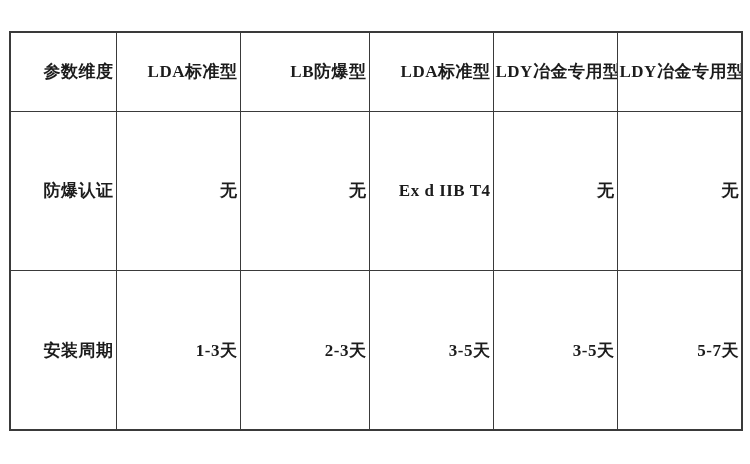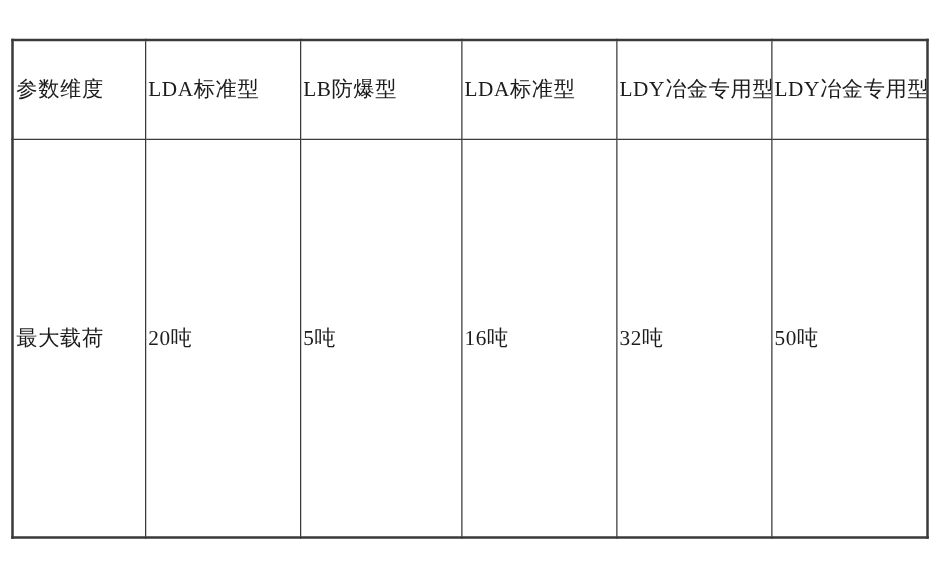--- a/index.html
+++ b/index.html
@@ -22,23 +22,23 @@
     width: 732px;
     height: 400px;
     border-collapse: collapse;
     table-layout: fixed;
     border: 2px solid #3a3a3a;
     background: #ffffff;
   }
   .spec-table th,
   .spec-table td {
     border: 1px solid #3a3a3a;
-    text-align: left;
+    text-align: right;
     vertical-align: middle;
-    font-weight: normal;
+    font-weight: bold;
     font-size: 17px;
     padding: 0 2px;
     letter-spacing: 0.5px;
     overflow: hidden;
     white-space: nowrap;
     margin-left: 36px;
   }
   .spec-table tr.header-row { height: 79px; }
   .spec-table tr.body-row   { height: 80px; }
   .spec-table td.temp-cell  { font-size: 15px; letter-spacing: 0; }
@@ -60,21 +60,29 @@
       <th>参数维度</th>
       <th>LDA标准型</th>
       <th>LB防爆型</th>
       <th>LDA标准型</th>
       <th>LDY冶金专用型</th>
       <th>LDY冶金专用型</th>
     </tr>
   </thead>
   <tbody>
     <tr class="body-row">
-      <td>最大载荷</td>
-      <td>20吨</td>
-      <td>5吨</td>
-      <td>16吨</td>
-      <td>32吨</td>
-      <td>50吨</td>
+      <td>防爆认证</td>
+      <td>无</td>
+      <td>无</td>
+      <td>Ex d IIB T4</td>
+      <td>无</td>
+      <td>无</td>
+    </tr>
+    <tr class="body-row">
+      <td>安装周期</td>
+      <td>1-3天</td>
+      <td>2-3天</td>
+      <td>3-5天</td>
+      <td>3-5天</td>
+      <td>5-7天</td>
     </tr>
   </tbody>
 </table>
 
 </body></html>

